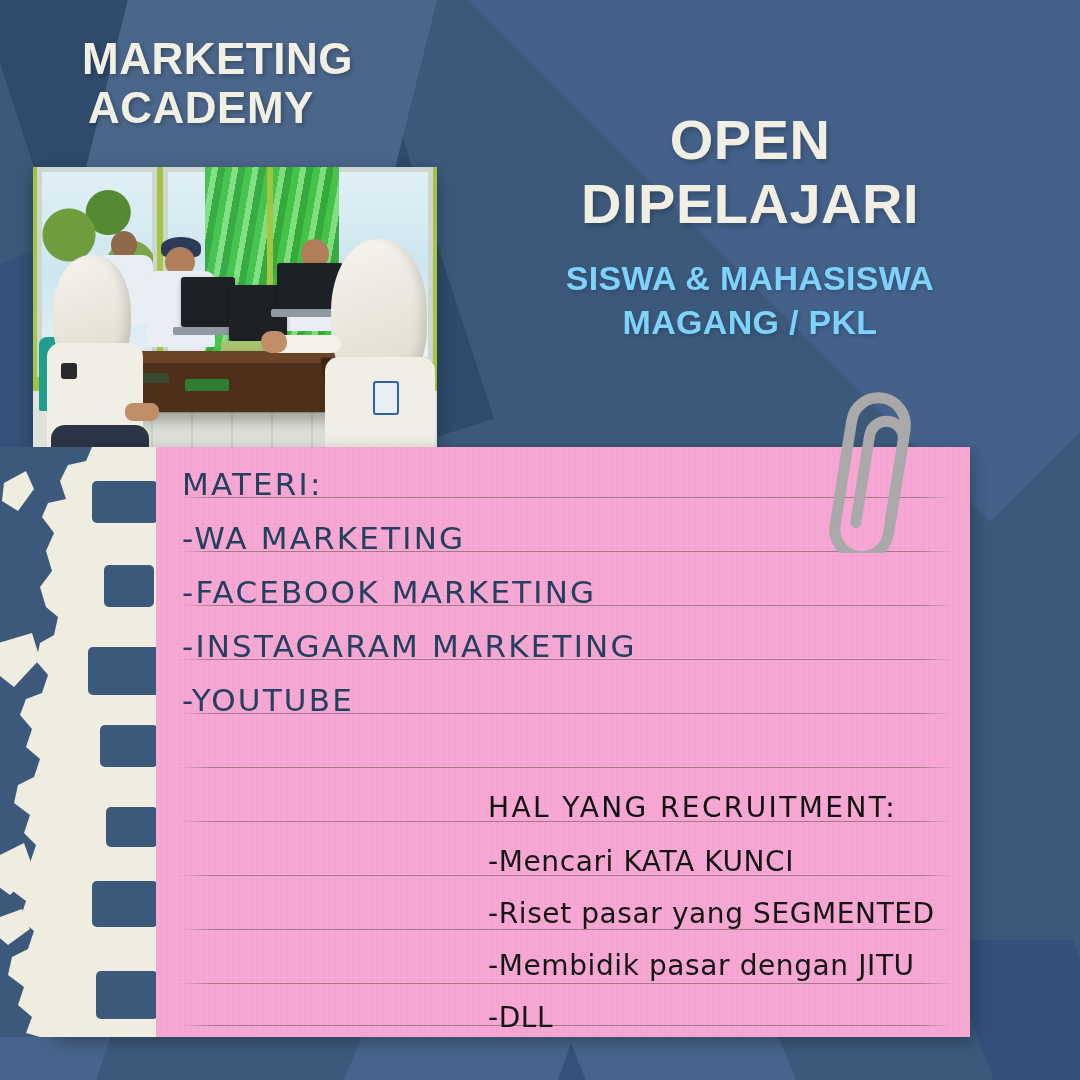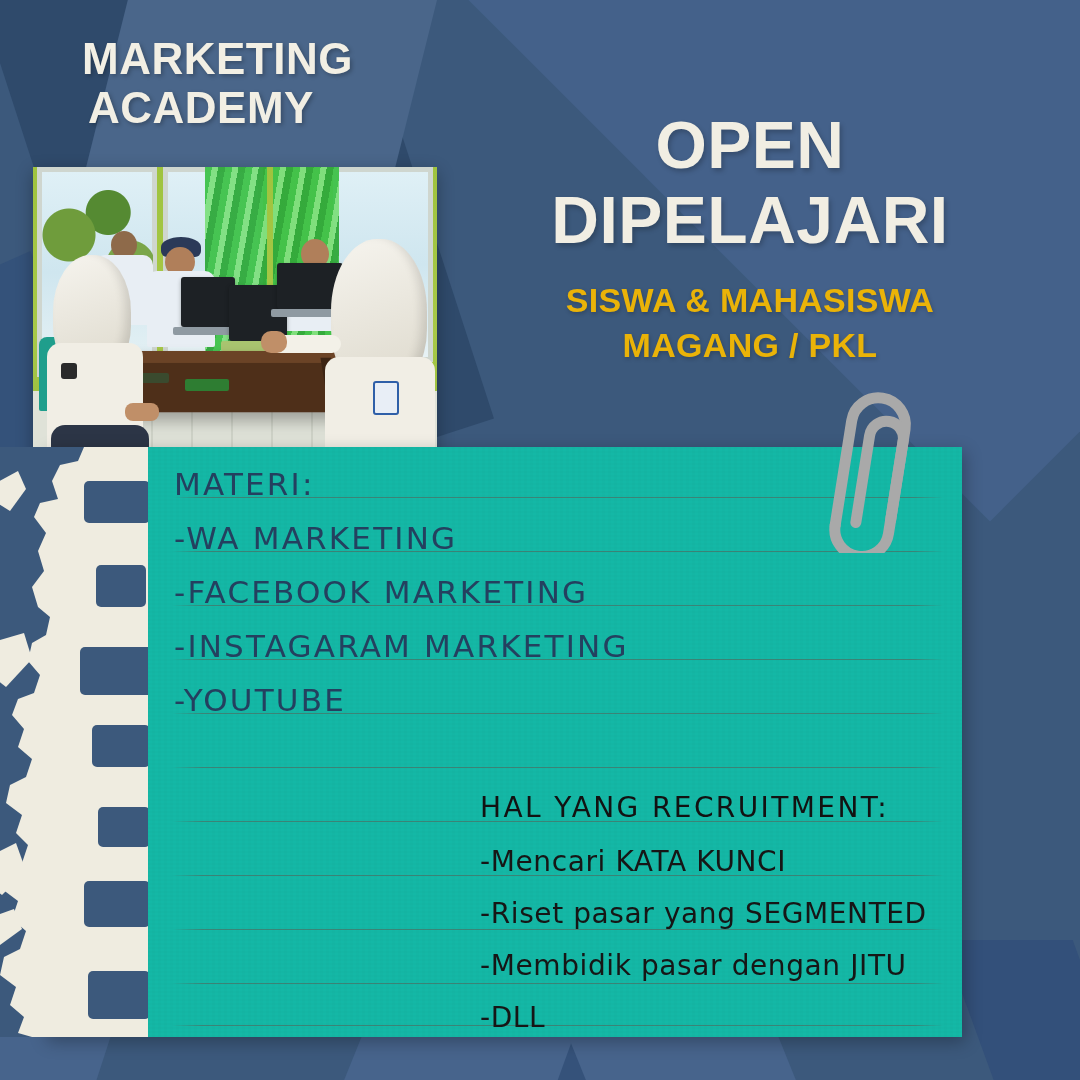--- a/index.html
+++ b/index.html
@@ -139,39 +139,39 @@
   .p-head { position:absolute; border-radius:50%; background:#b07f5a; }
   .p-cap { position:absolute; border-radius:50% 50% 6px 6px; background:#2b3a58; }
   .p-shirt-blue { position:absolute; background:#e8eef4; border-radius:10px 10px 2px 2px; }
 
   
   .headline {
     position:absolute; left:470px; top:108px; width:560px;
     text-align:center; z-index:12;
   }
   .headline .h1 {
-    font-size:66px; font-weight:bold; color:#f1eee3;
+    font-size:56px; font-weight:bold; color:#f1eee3;
     line-height:1.14; letter-spacing:0.5px;
     text-shadow:2px 3px 5px rgba(0,0,0,0.22);
   }
   .headline .sub {
     margin-top:20px;
-    font-size:34px; font-weight:bold; color:#eab308;
+    font-size:34px; font-weight:bold; color:#7dd3fc;
     line-height:1.30; letter-spacing:0.3px;
     text-shadow:1px 2px 4px rgba(0,0,0,0.22);
   }
 
   
   .clip { position:absolute; left:805px; top:378px; z-index:20; }
 
   
   .paper {
-    position:absolute; left:44px; top:447px;
+    position:absolute; left:52px; top:447px;
     width:918px; height:590px;
-    background:#14b8a6;
+    background:#f9a8d4;
     box-shadow:3px 5px 16px rgba(0,0,0,0.28);
     z-index:14;
   }
   .paper-texture {
     position:absolute; inset:0;
     background:
       repeating-linear-gradient(0deg, rgba(0,0,0,0.012) 0 2px, transparent 2px 4px),
       repeating-linear-gradient(90deg, rgba(0,0,0,0.010) 0 3px, transparent 3px 6px);
     pointer-events:none;
   }

